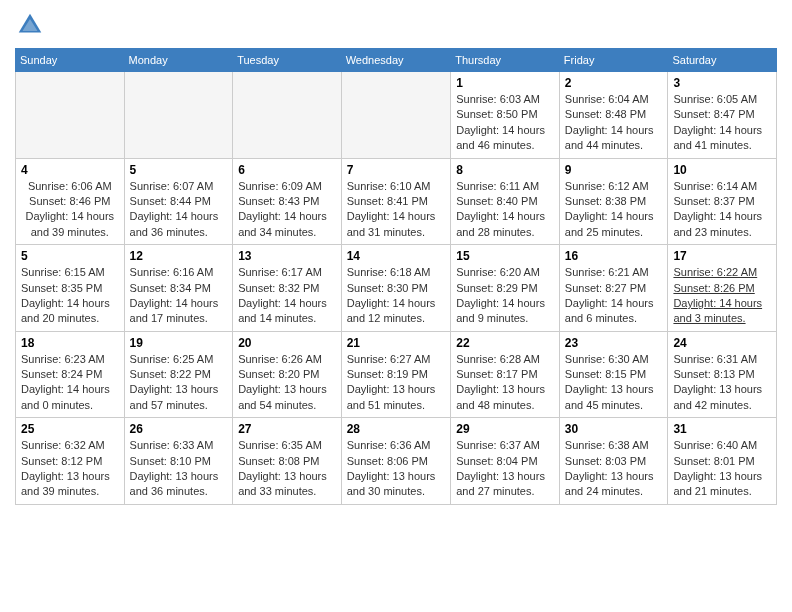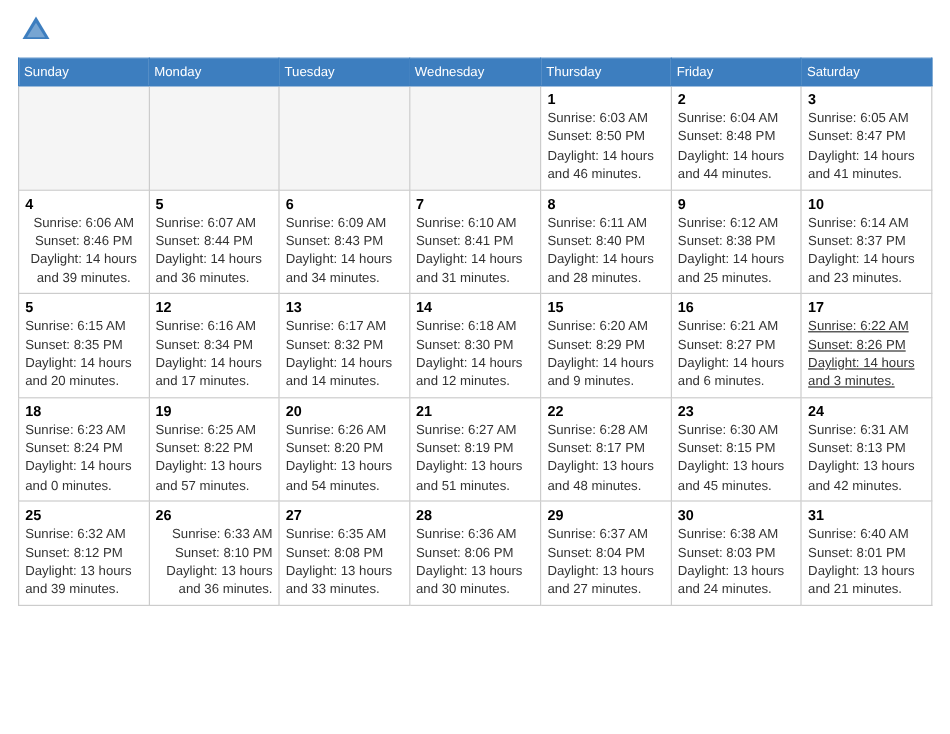--- a/index.html
+++ b/index.html
@@ -304,21 +304,21 @@
         <tr>
           <td>
             <span class="day-num">25</span>
             <div class="day-info" style="white-space: pre-line;">Sunrise: 6:32 AM
 Sunset: 8:12 PM
 Daylight: 13 hours
 and 39 minutes.</div>
           </td>
           <td>
             <span class="day-num">26</span>
-            <div class="day-info" style="white-space: pre-line; text-align: right;">Sunrise: 6:33 AM
+            <div class="day-info" style="white-space: pre-line;">Sunrise: 6:33 AM
 Sunset: 8:10 PM
 Daylight: 13 hours
 and 36 minutes.</div>
           </td>
           <td>
             <span class="day-num">27</span>
             <div class="day-info" style="white-space: pre-line;">Sunrise: 6:35 AM
 Sunset: 8:08 PM
 Daylight: 13 hours
 and 33 minutes.</div>

